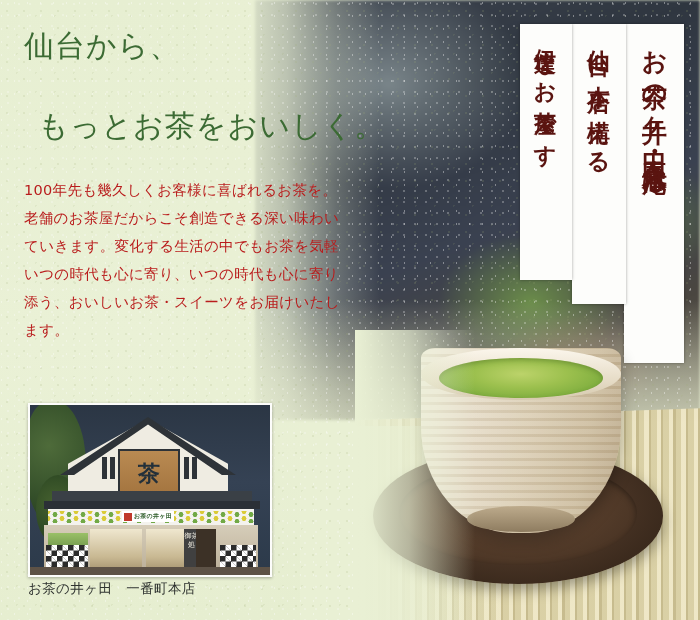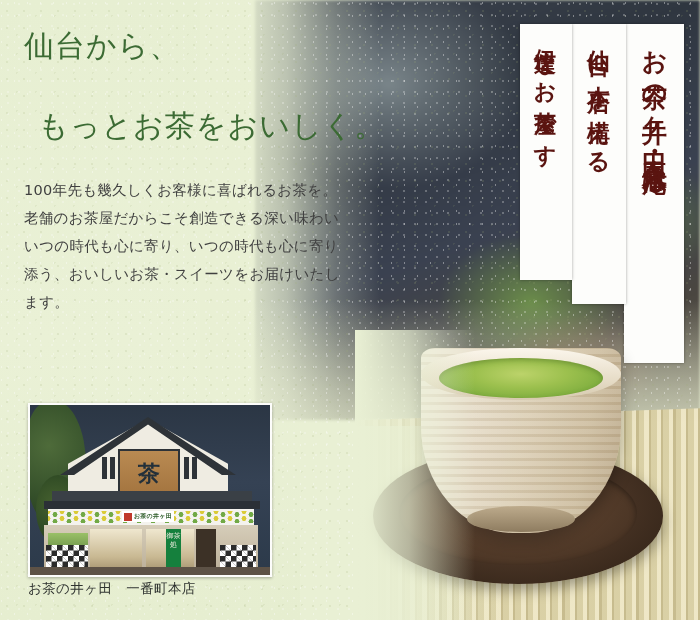--- a/index.html
+++ b/index.html
@@ -53,21 +53,21 @@
     color:#3c6b34;
     font-family:"DejaVu Sans","Liberation Sans",sans-serif;
     font-size:30px;line-height:44px;letter-spacing:1px;font-weight:500;
   }
   .headline div{white-space:nowrap;font-family:Liberation Mono, monospace;}
   .headline .l2,.headline .l3{padding-left:14px;margin-top:36px;}
 
   
   .body-copy{
     position:absolute;left:24px;top:176px;width:360px;
-    color:#404040;font-size:14.5px;line-height:28px;letter-spacing:.3px;
+    color:#b91c1c;font-size:14.5px;line-height:28px;letter-spacing:.3px;
   }
   .body-copy div{white-space:nowrap;}
 
   
   .tate{
     position:absolute;background:#fdfdfb;
     box-shadow:0 0 3px rgba(0,0,0,.35);
     color:#5a1410;
     font-family:"DejaVu Serif","Liberation Serif",serif;
     writing-mode:vertical-rl;text-orientation:upright;
@@ -109,21 +109,21 @@
   .shop-logo b{font-size:6px;color:#2f5d2a;font-weight:700;letter-spacing:.3px;}
   .storefront{position:absolute;left:14px;top:120px;width:214px;height:50px;background:linear-gradient(180deg,#d6cdb9 0%,#b9ad96 100%);}
   .glass{position:absolute;top:124px;height:46px;background:linear-gradient(180deg,#efe7cf 0%,#c9b993 60%,#9b8a66 100%);}
   #g1{left:60px;width:52px;} #g2{left:116px;width:48px;}
   .door-dark{position:absolute;left:166px;top:124px;width:20px;height:46px;background:#3c3126;}
   .lattice{position:absolute;top:140px;height:32px;
     background-image:linear-gradient(45deg,#fff 25%,transparent 25%,transparent 75%,#fff 75%),
                      linear-gradient(45deg,#fff 25%,#2b2b2b 25%,#2b2b2b 75%,#fff 75%);
     background-size:11px 11px;background-position:0 0,5.5px 5.5px;}
   #lt1{left:16px;width:42px;} #lt2{left:190px;width:36px;}
-  .banner{position:absolute;left:136px;top:124px;width:15px;height:42px;background:#15803d;}
+  .banner{position:absolute;left:154px;top:124px;width:15px;height:42px;background:#404040;}
   .banner span{display:block;color:#f0ece0;font-size:7px;text-align:center;line-height:9px;padding-top:3px;
     font-family:"DejaVu Serif","Liberation Serif",serif;}
   .goods{position:absolute;left:18px;top:128px;width:40px;height:18px;
     background:linear-gradient(180deg,#8fbf5a 0%,#5d8a38 100%);opacity:.85;}
   .ground{position:absolute;left:0;bottom:0;width:100%;height:8px;background:#5d5246;}
 
   .caption{
     position:absolute;left:28px;top:580px;
     color:#2f3330;font-size:13.5px;letter-spacing:.4px;
   }
@@ -169,20 +169,21 @@
   <div class="paper"></div>
 
   <div class="headline">
     <div class="l1">仙台から、</div>
     <div class="l2">もっとお茶をおいしく。</div>
   </div>
 
   <div class="body-copy">
     <div>100年先も幾久しくお客様に喜ばれるお茶を。</div>
     <div>老舗のお茶屋だからこそ創造できる深い味わい</div>
+    <div>ていきます。変化する生活の中でもお茶を気軽</div>
     <div>いつの時代も心に寄り、いつの時代も心に寄り</div>
     <div>添う、おいしいお茶・スイーツをお届けいたし</div>
     <div>ます。</div>
   </div>
 
   <div class="tate" id="tate1">お茶の井ヶ田・喜久水庵は</div>
   <div class="tate" id="tate2">仙台に本店を構える</div>
   <div class="tate" id="tate3">伊達なお茶屋です</div>
 
   <div class="shop-photo">

